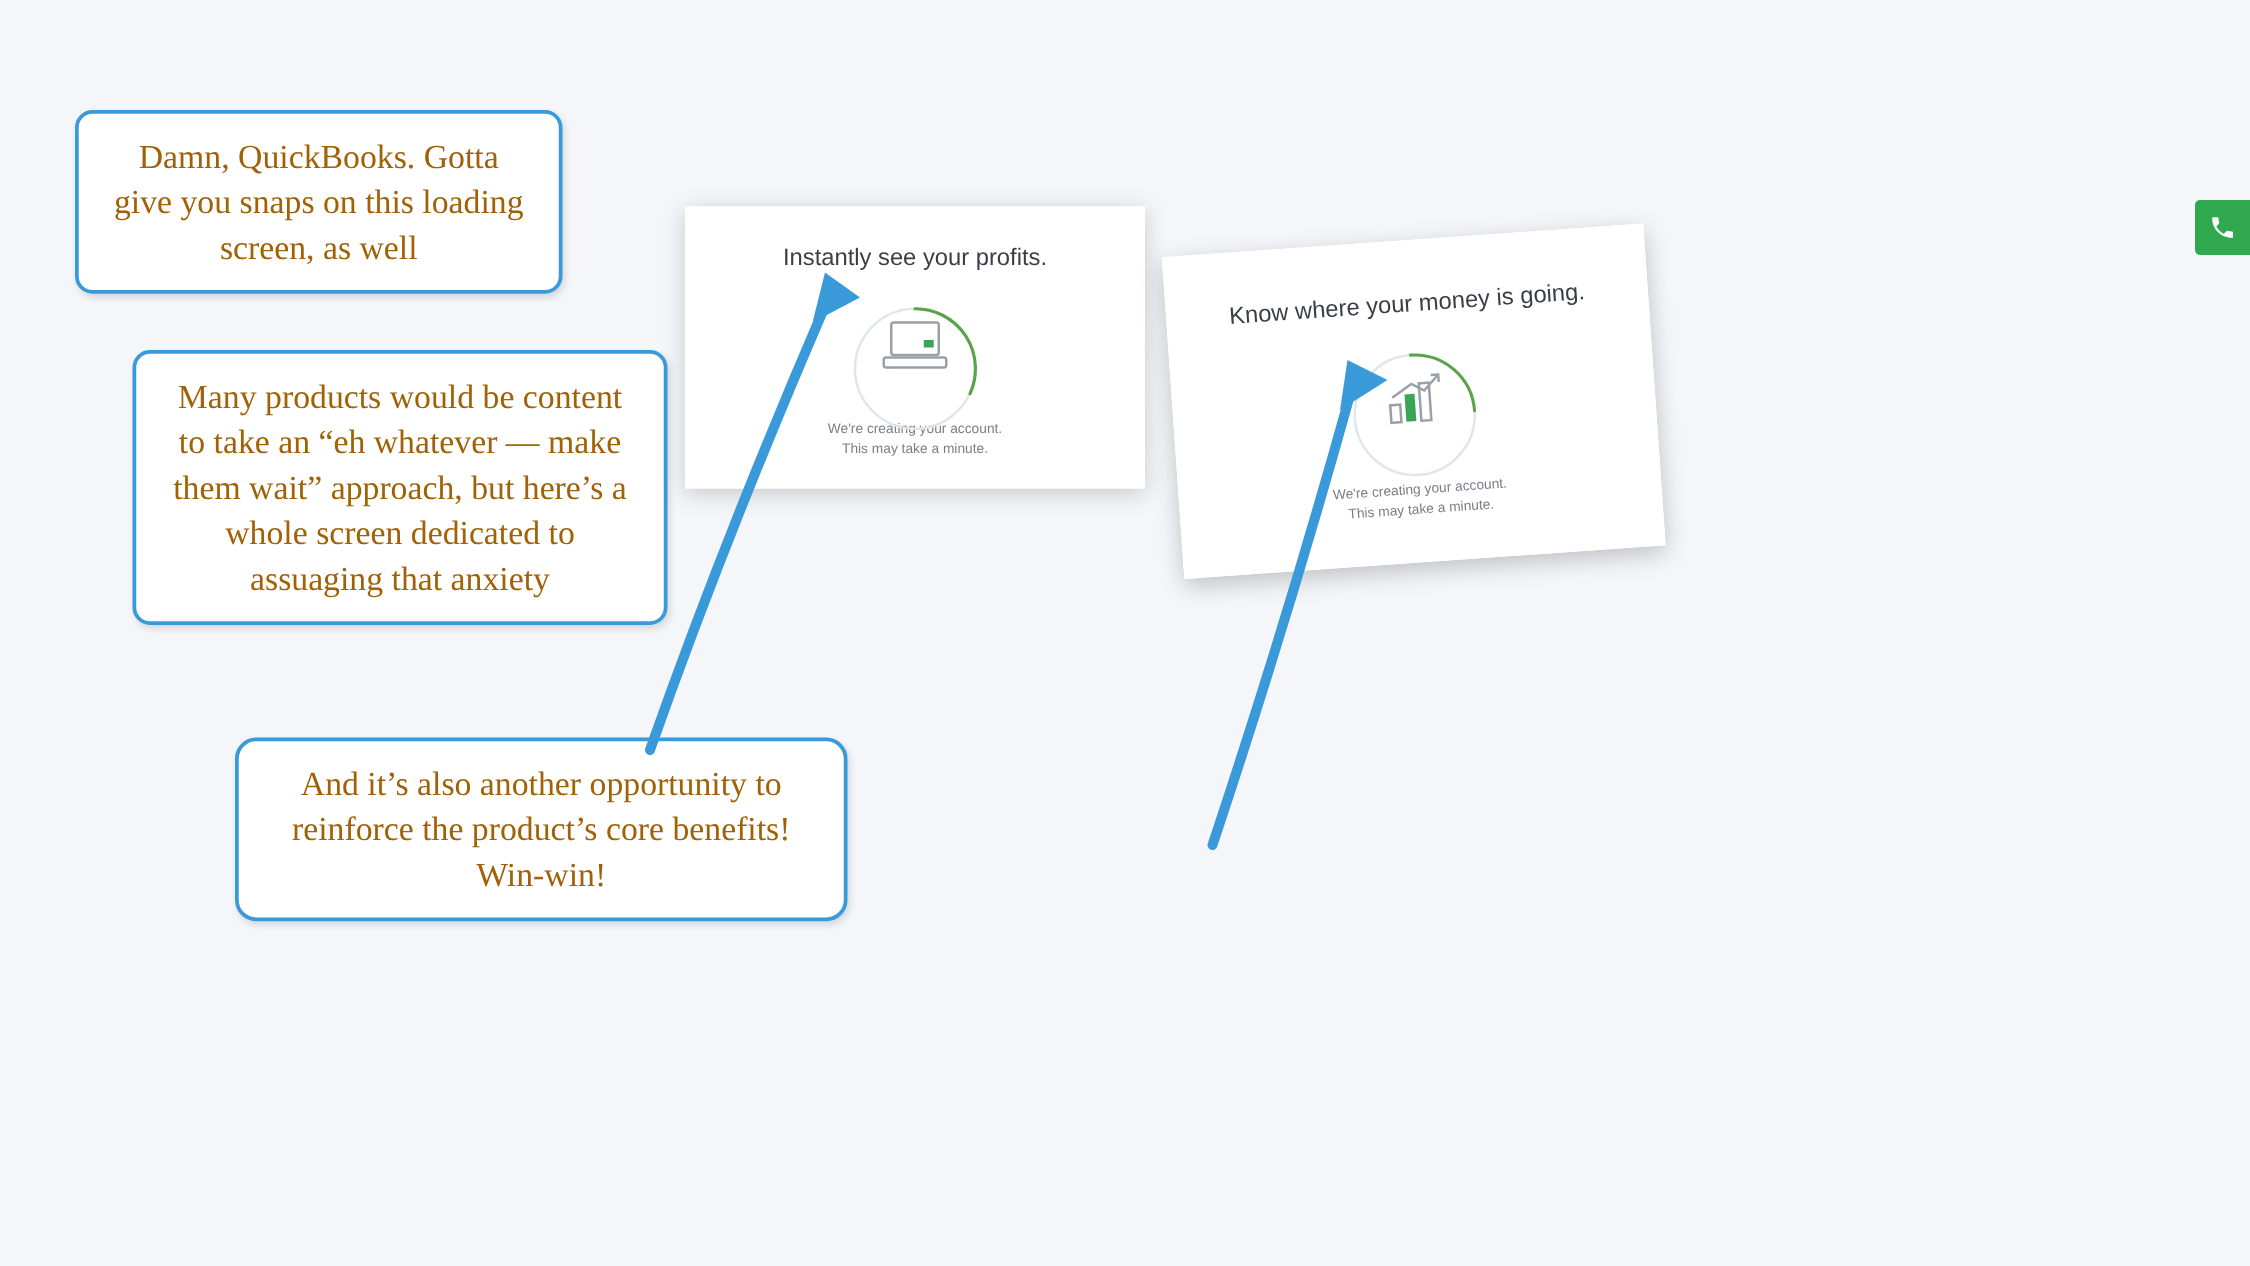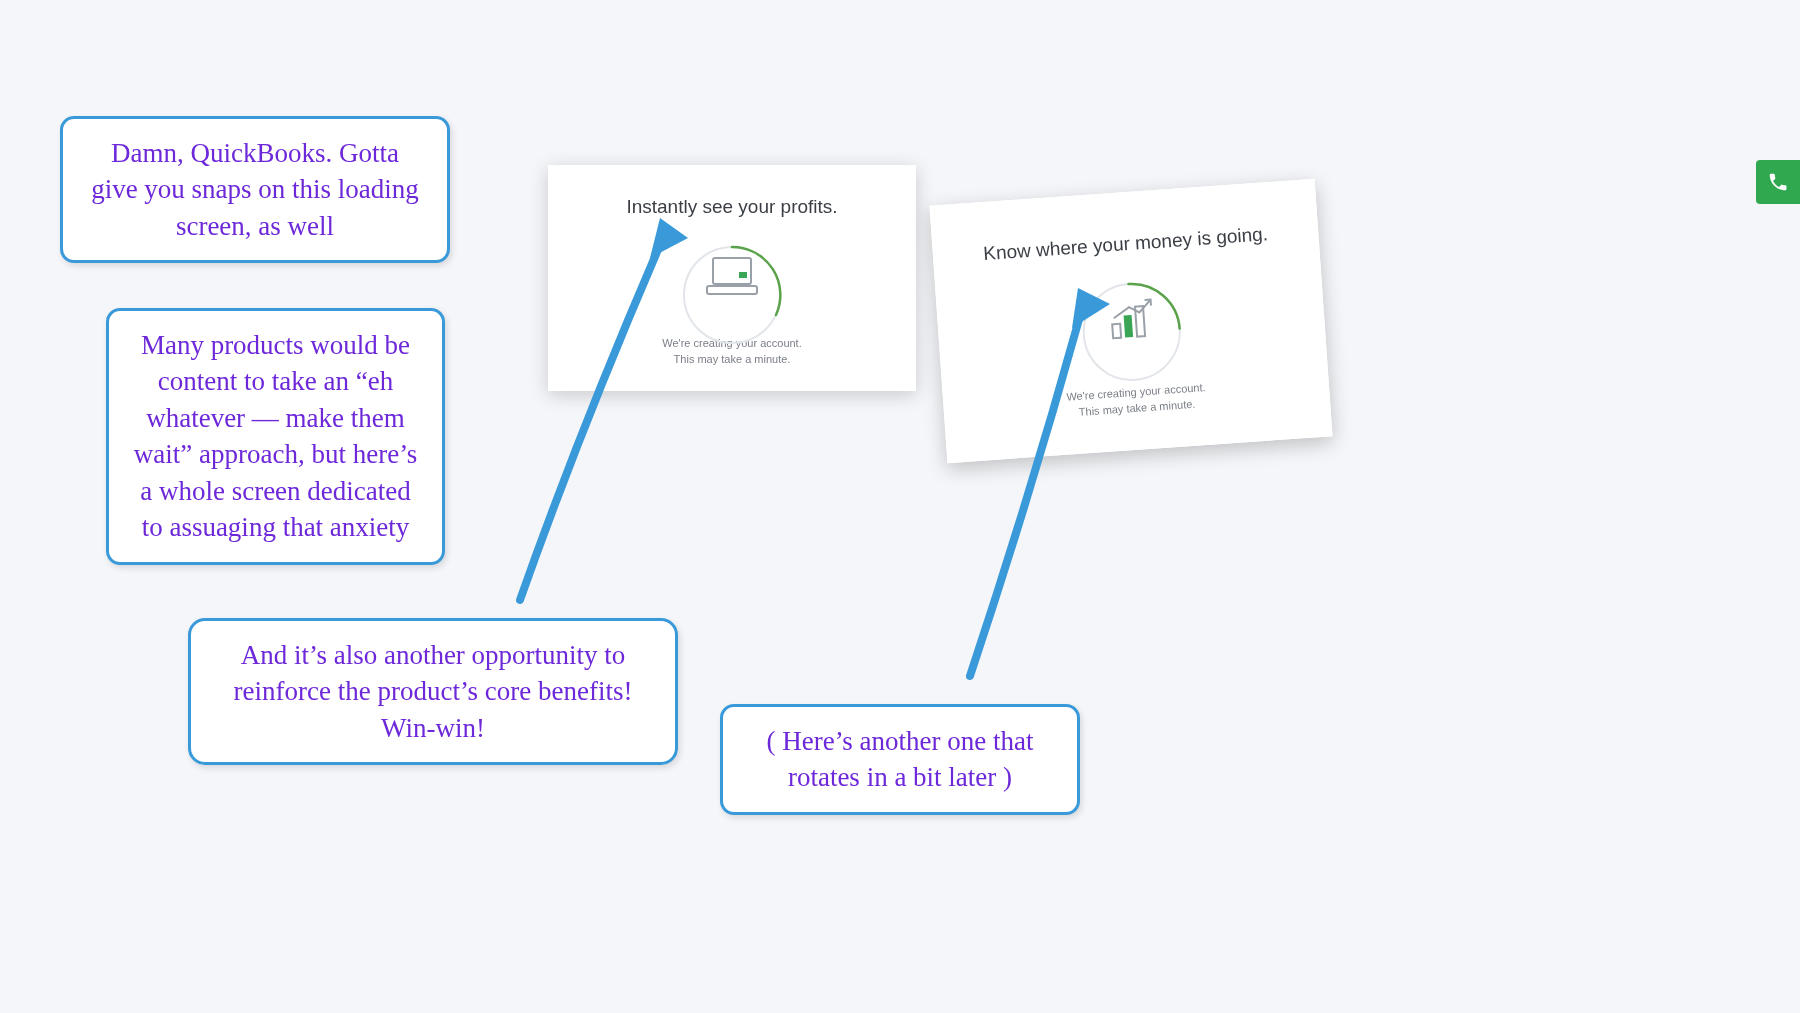--- a/index.html
+++ b/index.html
@@ -16,27 +16,26 @@
     height: 1013px;
   }
 
   
   .callout {
     position: absolute;
     background: #fff;
     border: 3px solid #3a9ad9;
     border-radius: 14px;
     padding: 16px 22px;
-    color: #6d28d9;
+    color: #a16207;
     font-family: "Comic Sans MS", "Marker Felt", "Segoe Script", cursive;
     font-size: 27px;
     line-height: 1.35;
     text-align: center;
     box-shadow: 2px 3px 6px rgba(0,0,0,0.12);
-    margin-top: 28px;
   }
 
   
   .card {
     position: absolute;
     background: #fff;
     box-shadow: 0 4px 18px rgba(0,0,0,0.18);
   }
   .card-inner {
     display: flex;
@@ -100,31 +99,28 @@
 </style>
 </head>
 <body>
 
 <div class="stage">
 
   <div class="callout" style="left:60px; top:88px; width:390px;">
     <span>Damn, QuickBooks. Gotta give you snaps on this loading screen, as well</span>
   </div>
 
-  <div class="callout" style="left:106px; top:280px; width:339px;">
+  <div class="callout" style="left:106px; top:280px; width:428px;">
     <span>Many products would be content to take an “eh whatever — make them wait” approach, but here’s a whole screen dedicated to assuaging that anxiety</span>
   </div>
 
   <div class="callout" style="left:188px; top:590px; width:490px;border-radius:17px;">
     <span>And it’s also another opportunity to reinforce the product’s core benefits! Win-win!</span>
   </div>
 
-  <div class="callout" style="left:720px; top:676px; width:360px;">
-    <span>( Here’s another one that rotates in a bit later )</span>
-  </div>
 
   <div class="card" style="left:548px; top:165px; width:368px; height:226px;">
     <div class="card-inner">
       <div class="card-heading">Instantly see your profits.</div>
       <div class="spinner-wrap">
         <svg class="spinner-arc" viewBox="0 0 110 110">
           <circle cx="55" cy="55" r="48" fill="none" stroke="#e2e5e9" stroke-width="2"></circle>
           <path d="M55 7 A48 48 0 0 1 99 75" fill="none" stroke="#5aa34a" stroke-width="2.5" stroke-linecap="round"></path>
         </svg>
         <svg class="spinner-icon" width="54" height="42" viewBox="0 0 54 42">

